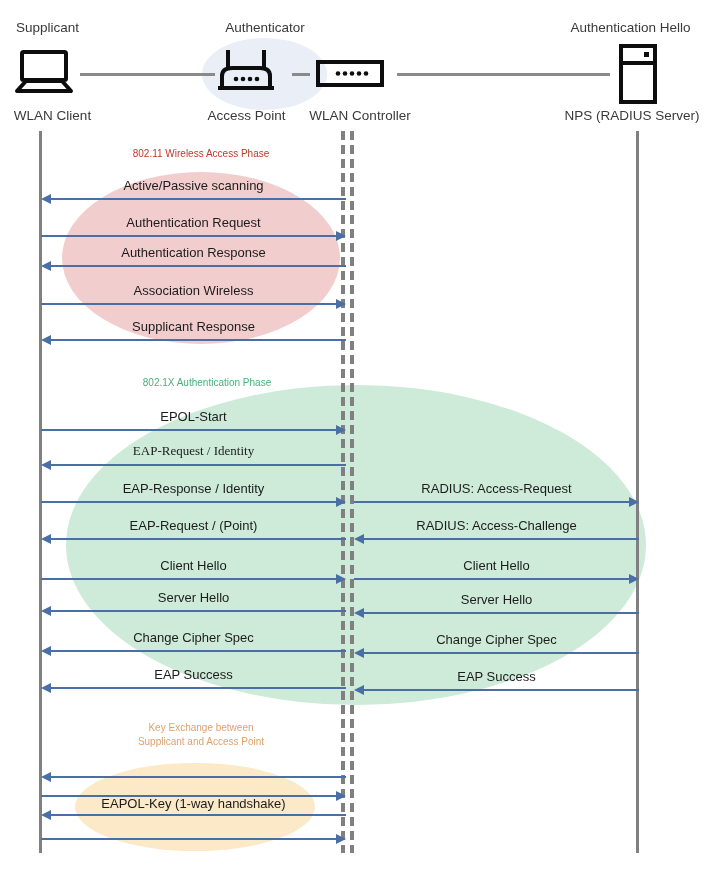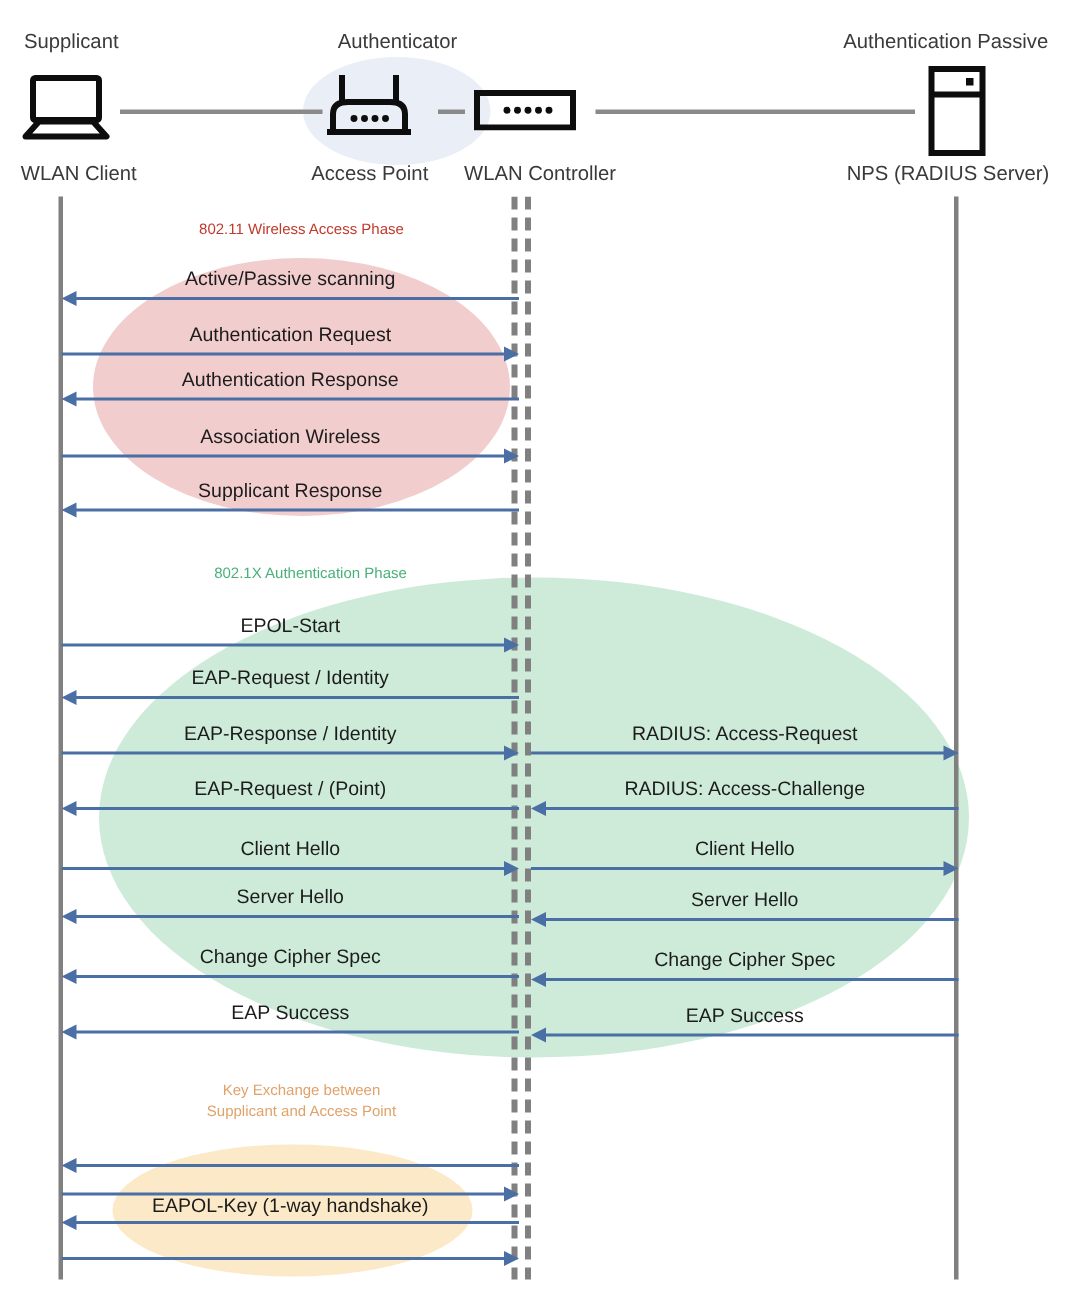--- a/index.html
+++ b/index.html
@@ -125,21 +125,21 @@
 <div id="diagram">
 
   <div class="auth-ellipse" style="left:202px; top:38px; width:125px; height:72px;"></div>
 
   <div class="connector" style="left:80px; top:73px; width:135px;"></div>
   <div class="connector" style="left:292px; top:73px; width:18px;"></div>
   <div class="connector" style="left:397px; top:73px; width:213px;"></div>
 
   <div class="role-label" style="left:0px; top:20px; width:95px;">Supplicant</div>
   <div class="role-label" style="left:210px; top:20px; width:110px;">Authenticator</div>
-  <div class="role-label" style="left:548px; top:20px; width:165px;">Authentication Passive</div>
+  <div class="role-label" style="left:548px; top:20px; width:165px;">Authentication Hello</div>
 
   <div class="node-icon" style="left:13px; top:50px;">
     <svg width="62" height="44" viewBox="0 0 62 44" xmlns="http://www.w3.org/2000/svg">
       <rect x="9" y="2" width="44" height="28" rx="1.5" fill="none" stroke="#0d0d0d" stroke-width="4"></rect>
       <path d="M4 41 L13 31 L49 31 L58 41 Z" fill="none" stroke="#0d0d0d" stroke-width="4" stroke-linejoin="round"></path>
     </svg>
   </div>
 
   <div class="node-icon" style="left:216px; top:48px;">
     <svg width="60" height="46" viewBox="0 0 60 46" xmlns="http://www.w3.org/2000/svg">
@@ -221,21 +221,21 @@
 
   <div class="msg" style="left:41px; top:429px; width:305px;">
     <div class="msg-line" style="left:0px; width:297px;"></div>
     <div class="msg-head right" style="left:295px;"></div>
     <div class="msg-label" style="left:0px; width:305px;">EPOL-Start</div>
   </div>
 
   <div class="msg" style="left:41px; top:464px; width:305px;">
     <div class="msg-line" style="left:8px; width:297px;"></div>
     <div class="msg-head left" style="left:0px;"></div>
-    <div class="msg-label" style="left:0px; width:305px;">EAP-Request / Identity</div>
+    <div class="msg-label" style="left:0px; width:305px;font-family:Liberation Serif, serif;">EAP-Request / Identity</div>
   </div>
 
   <div class="msg" style="left:41px; top:501px; width:305px;">
     <div class="msg-line" style="left:0px; width:297px;"></div>
     <div class="msg-head right" style="left:295px;"></div>
     <div class="msg-label" style="left:0px; width:305px;">EAP-Response / Identity</div>
   </div>
 
   <div class="msg" style="left:354px; top:501px; width:285px;">
     <div class="msg-line" style="left:0px; width:277px;"></div>

